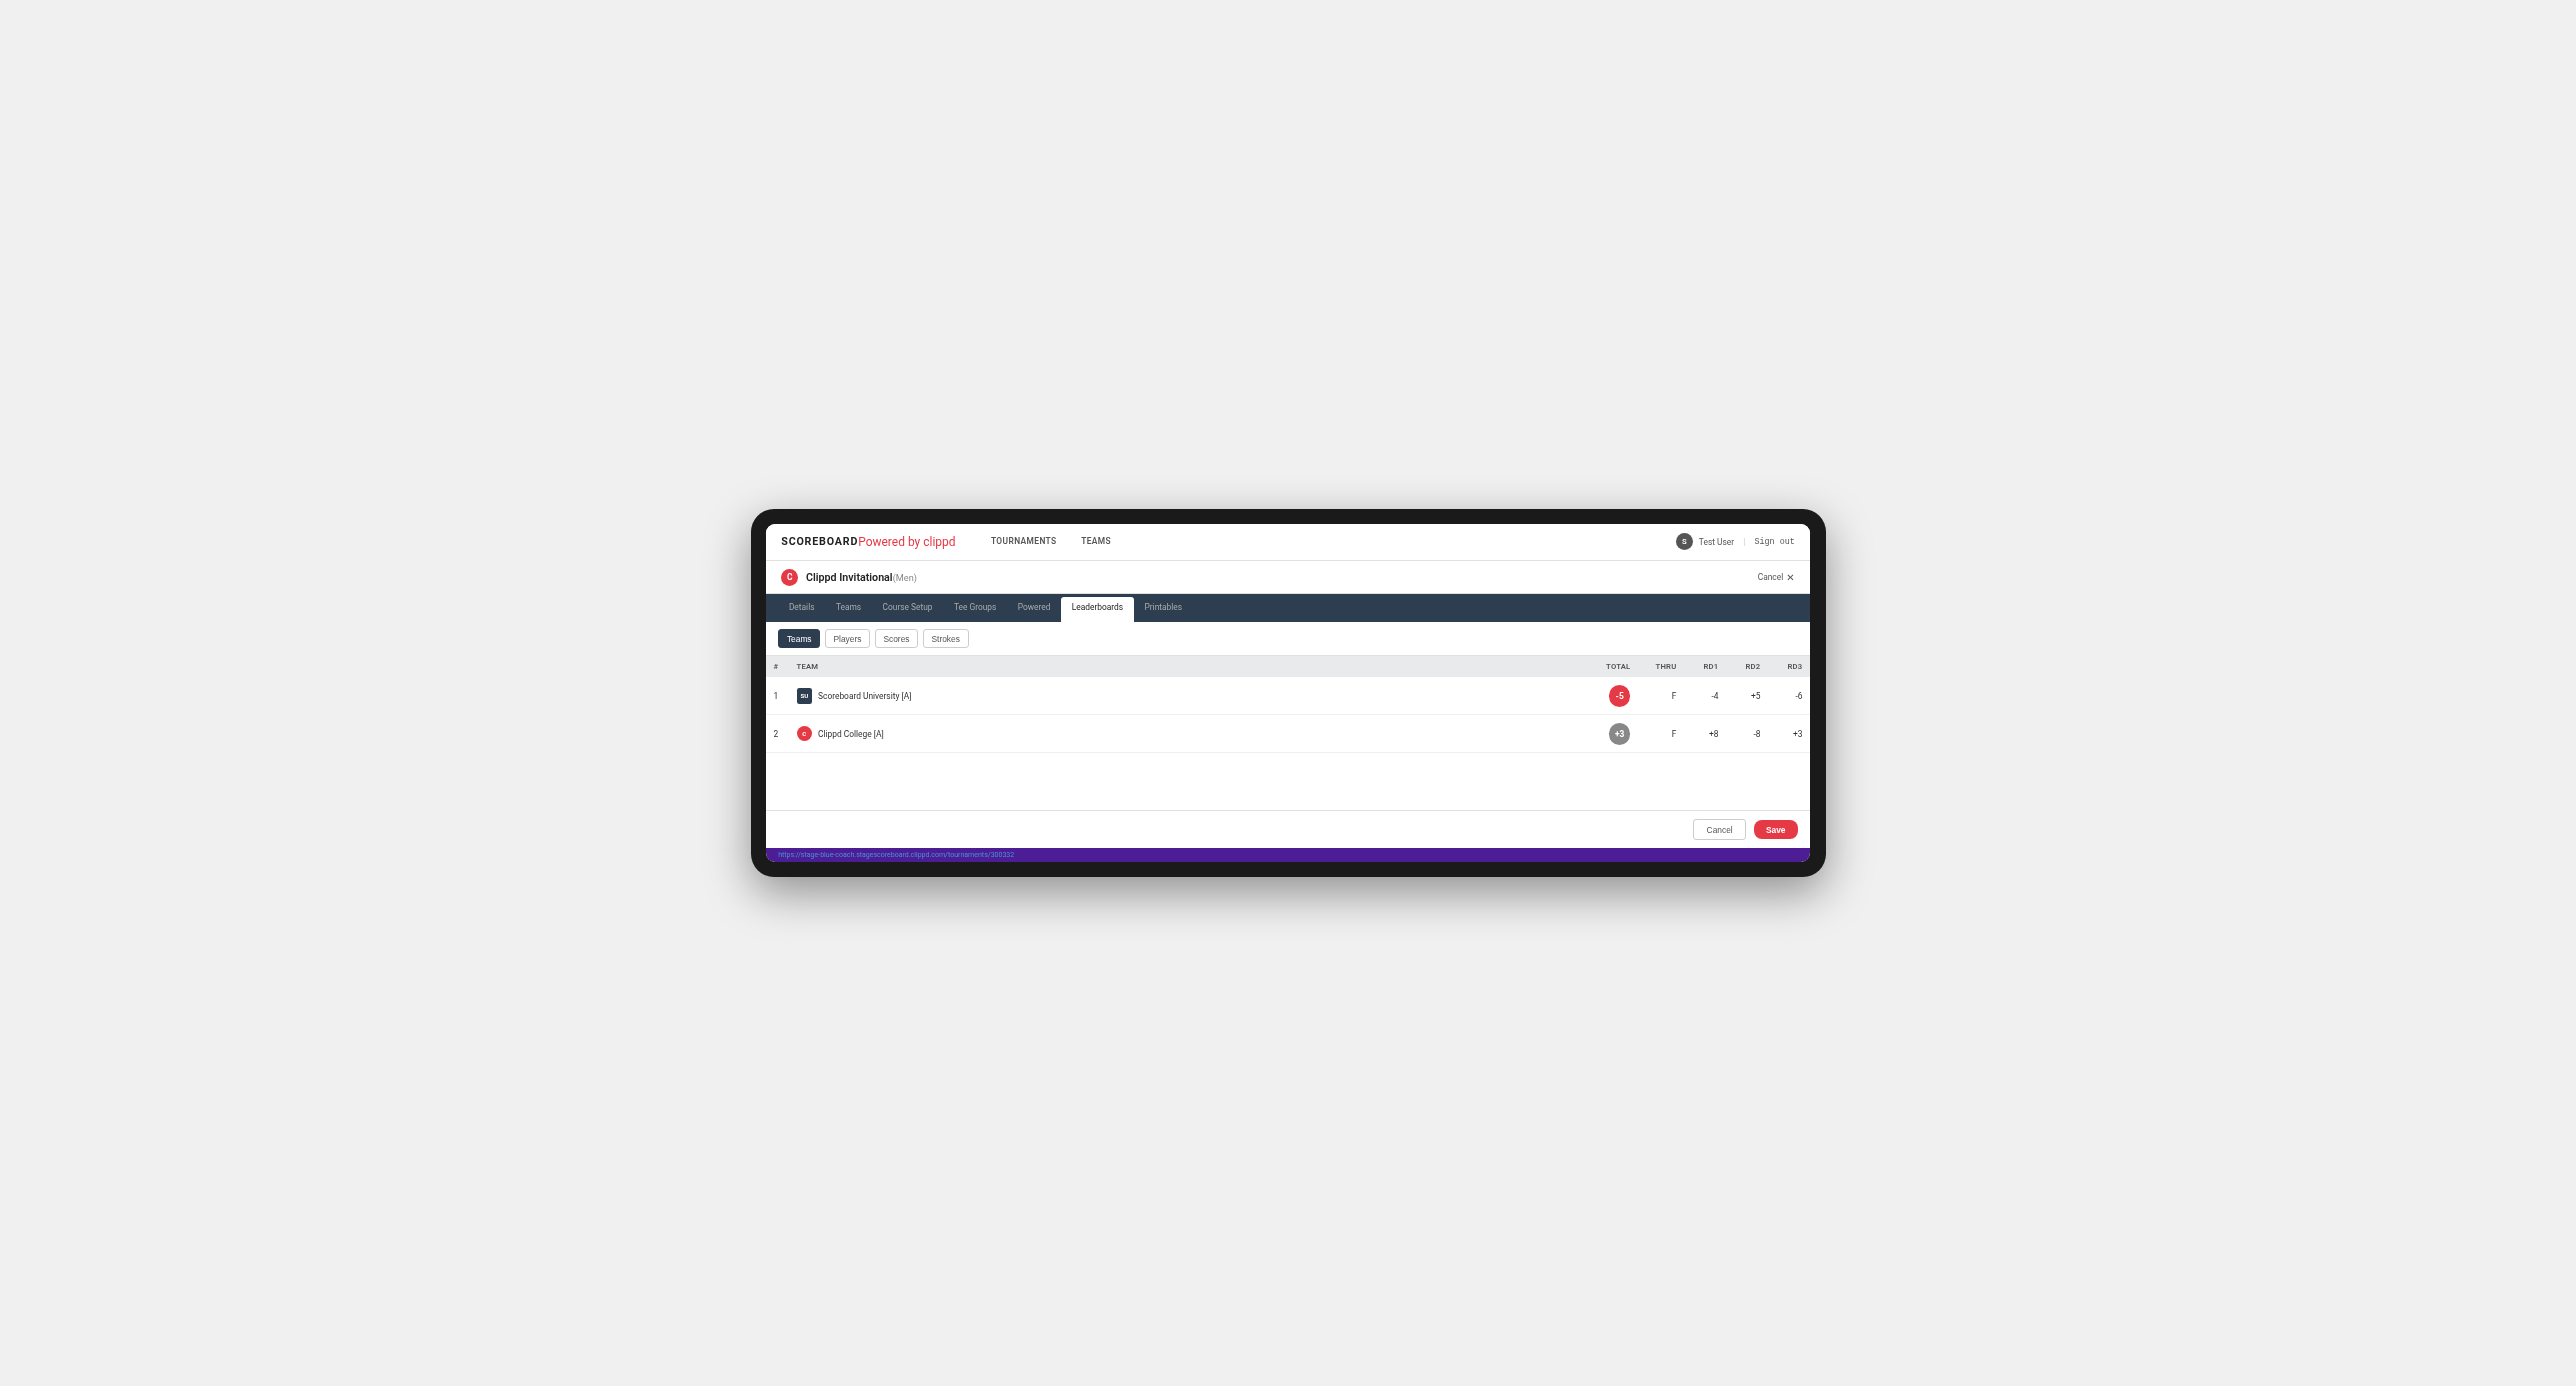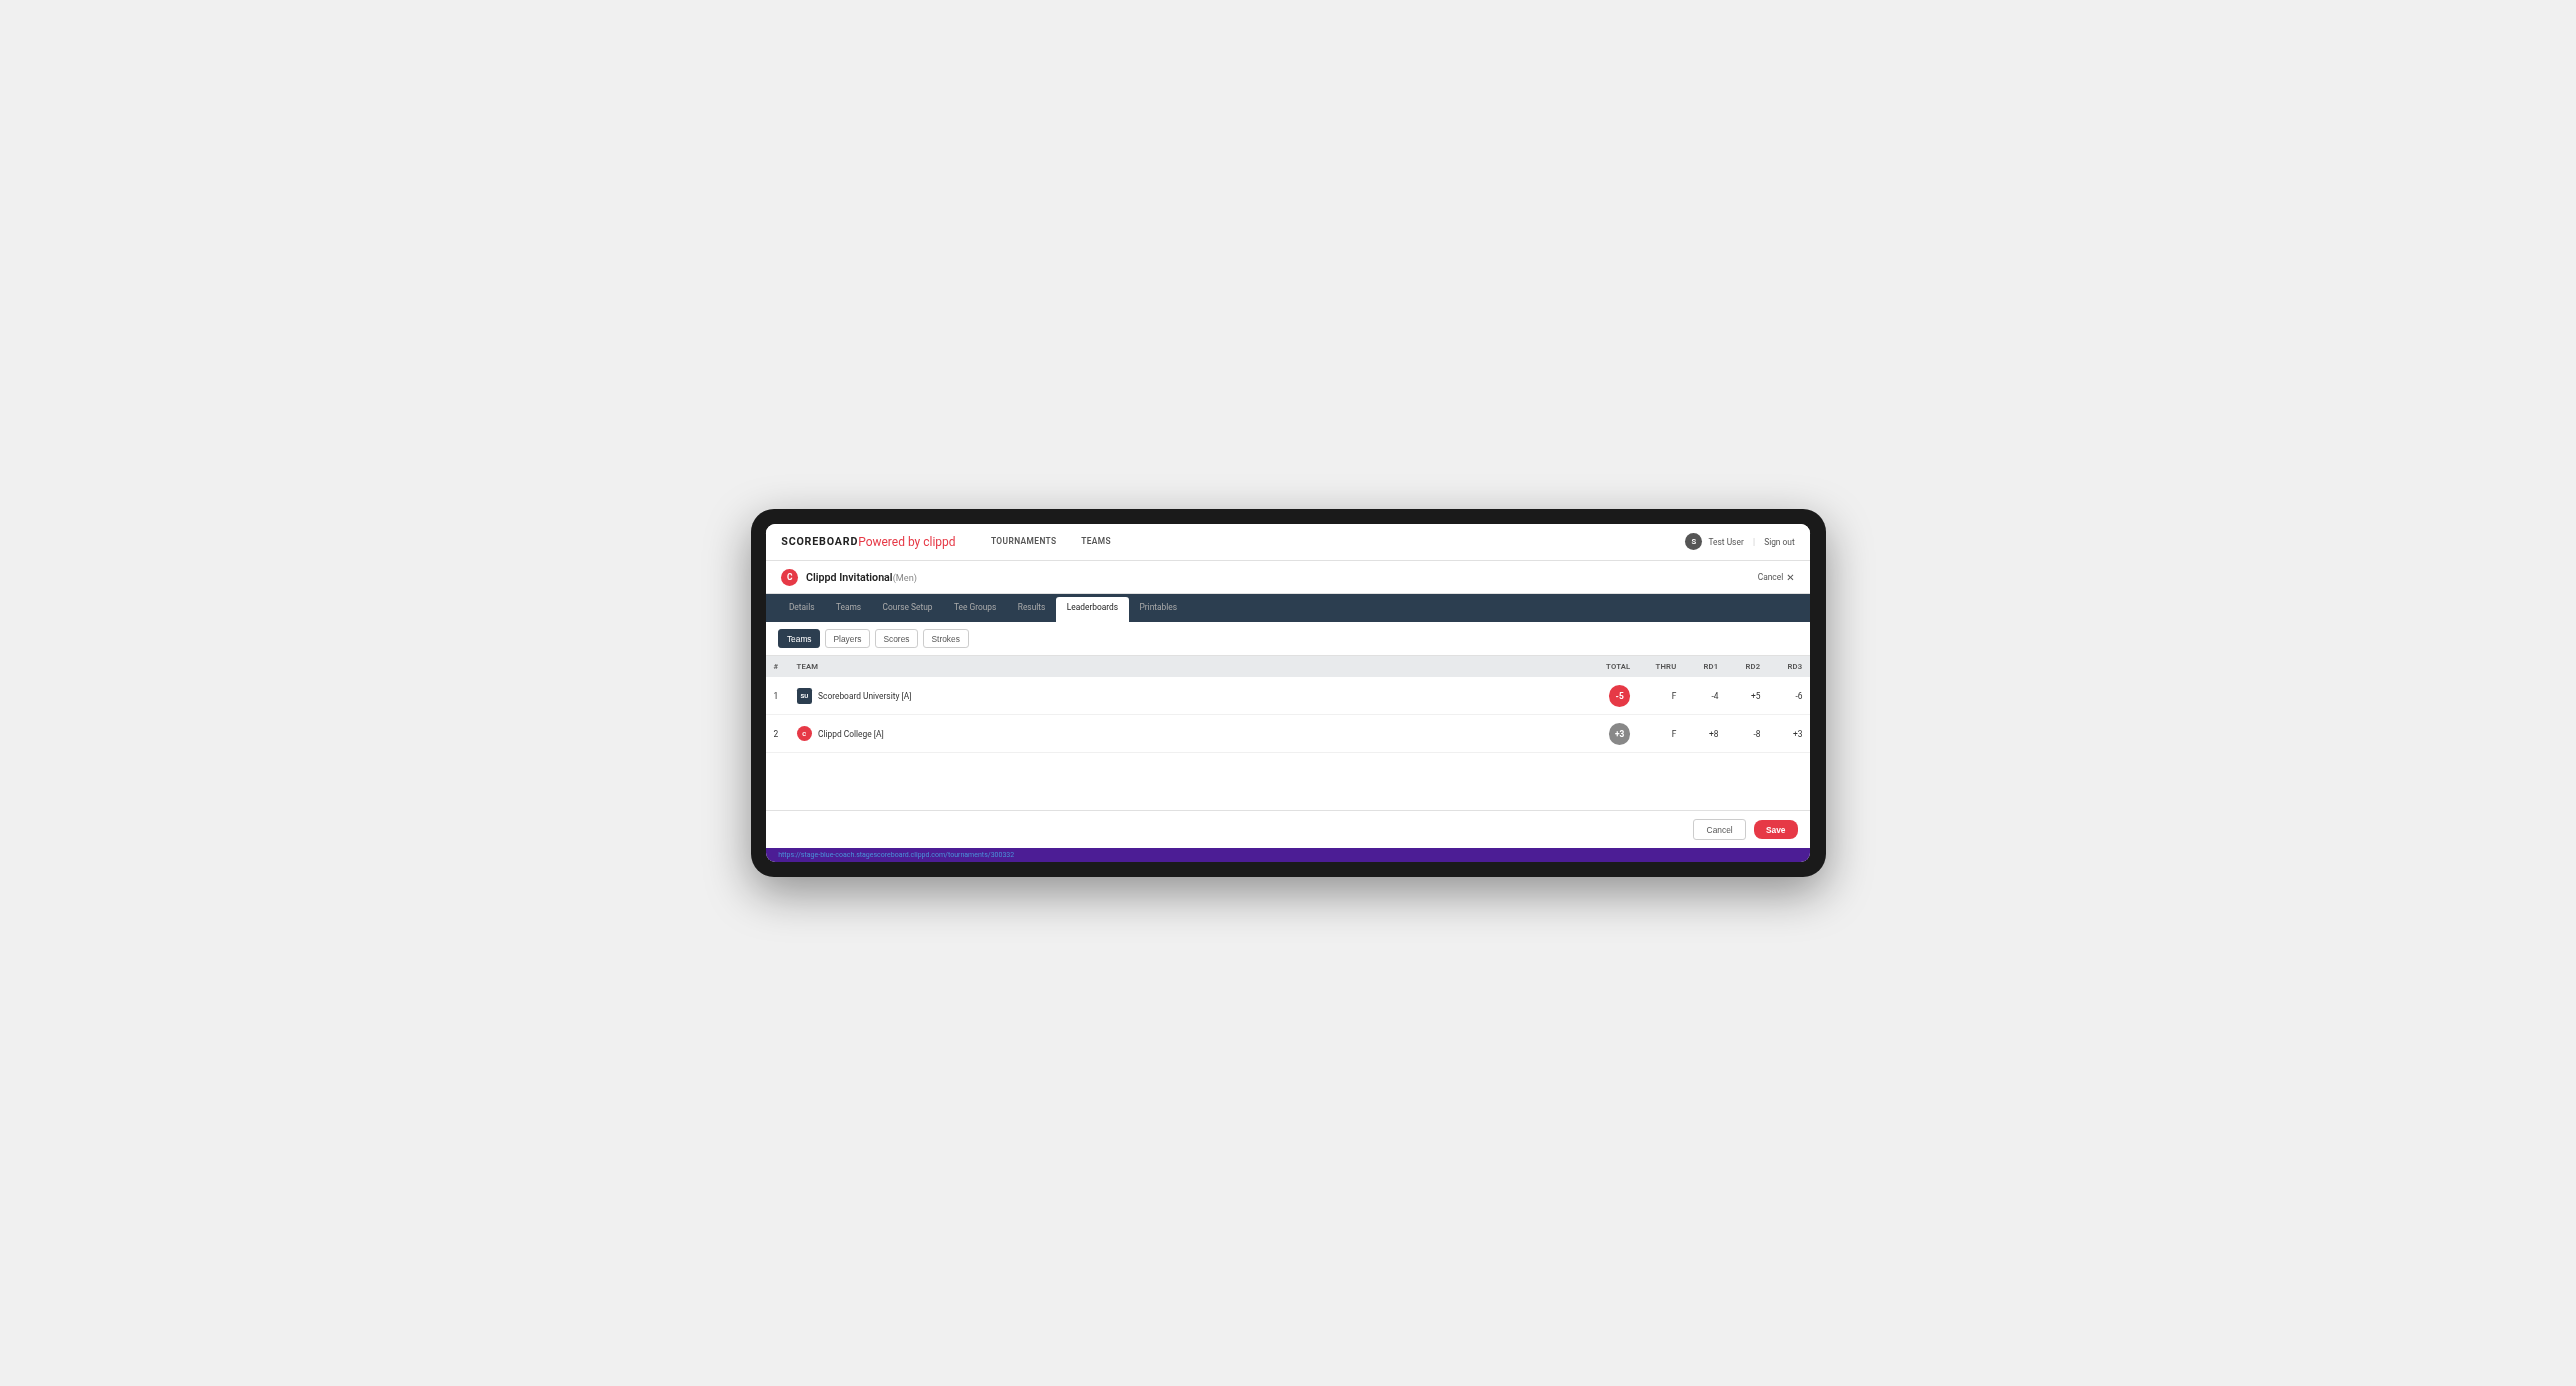--- a/index.html
+++ b/index.html
@@ -121,20 +121,21 @@
 
     .divider-v {
       color: #ccc;
       margin: 0 3.1px;
     }
 
     .sign-out-link {
       color: #555;
       cursor: pointer;
       font-size: 8.4px;
+      font-family: Liberation Mono, monospace;
     }
 
     
     .tournament-header {
       display: flex;
       align-items: center;
       padding: 7.7px 15.4px;
       border-bottom: 0.8px solid #e0e0e0;
       background: #fff;
     }
@@ -385,21 +386,21 @@
           <span>Cancel</span>
           <span style="font-size:10px;">✕</span>
         </div>
       </div>
 
       <div class="sub-nav">
         <div class="sub-nav-tab">Details</div>
         <div class="sub-nav-tab">Teams</div>
         <div class="sub-nav-tab">Course Setup</div>
         <div class="sub-nav-tab">Tee Groups</div>
-        <div class="sub-nav-tab">Results</div>
+        <div class="sub-nav-tab">Powered</div>
         <div class="sub-nav-tab active">Leaderboards</div>
         <div class="sub-nav-tab">Printables</div>
       </div>
 
       <div class="filter-bar">
         <button class="filter-btn active">Teams</button>
         <button class="filter-btn">Players</button>
         <button class="filter-btn">Scores</button>
         <button class="filter-btn">Strokes</button>
       </div>

